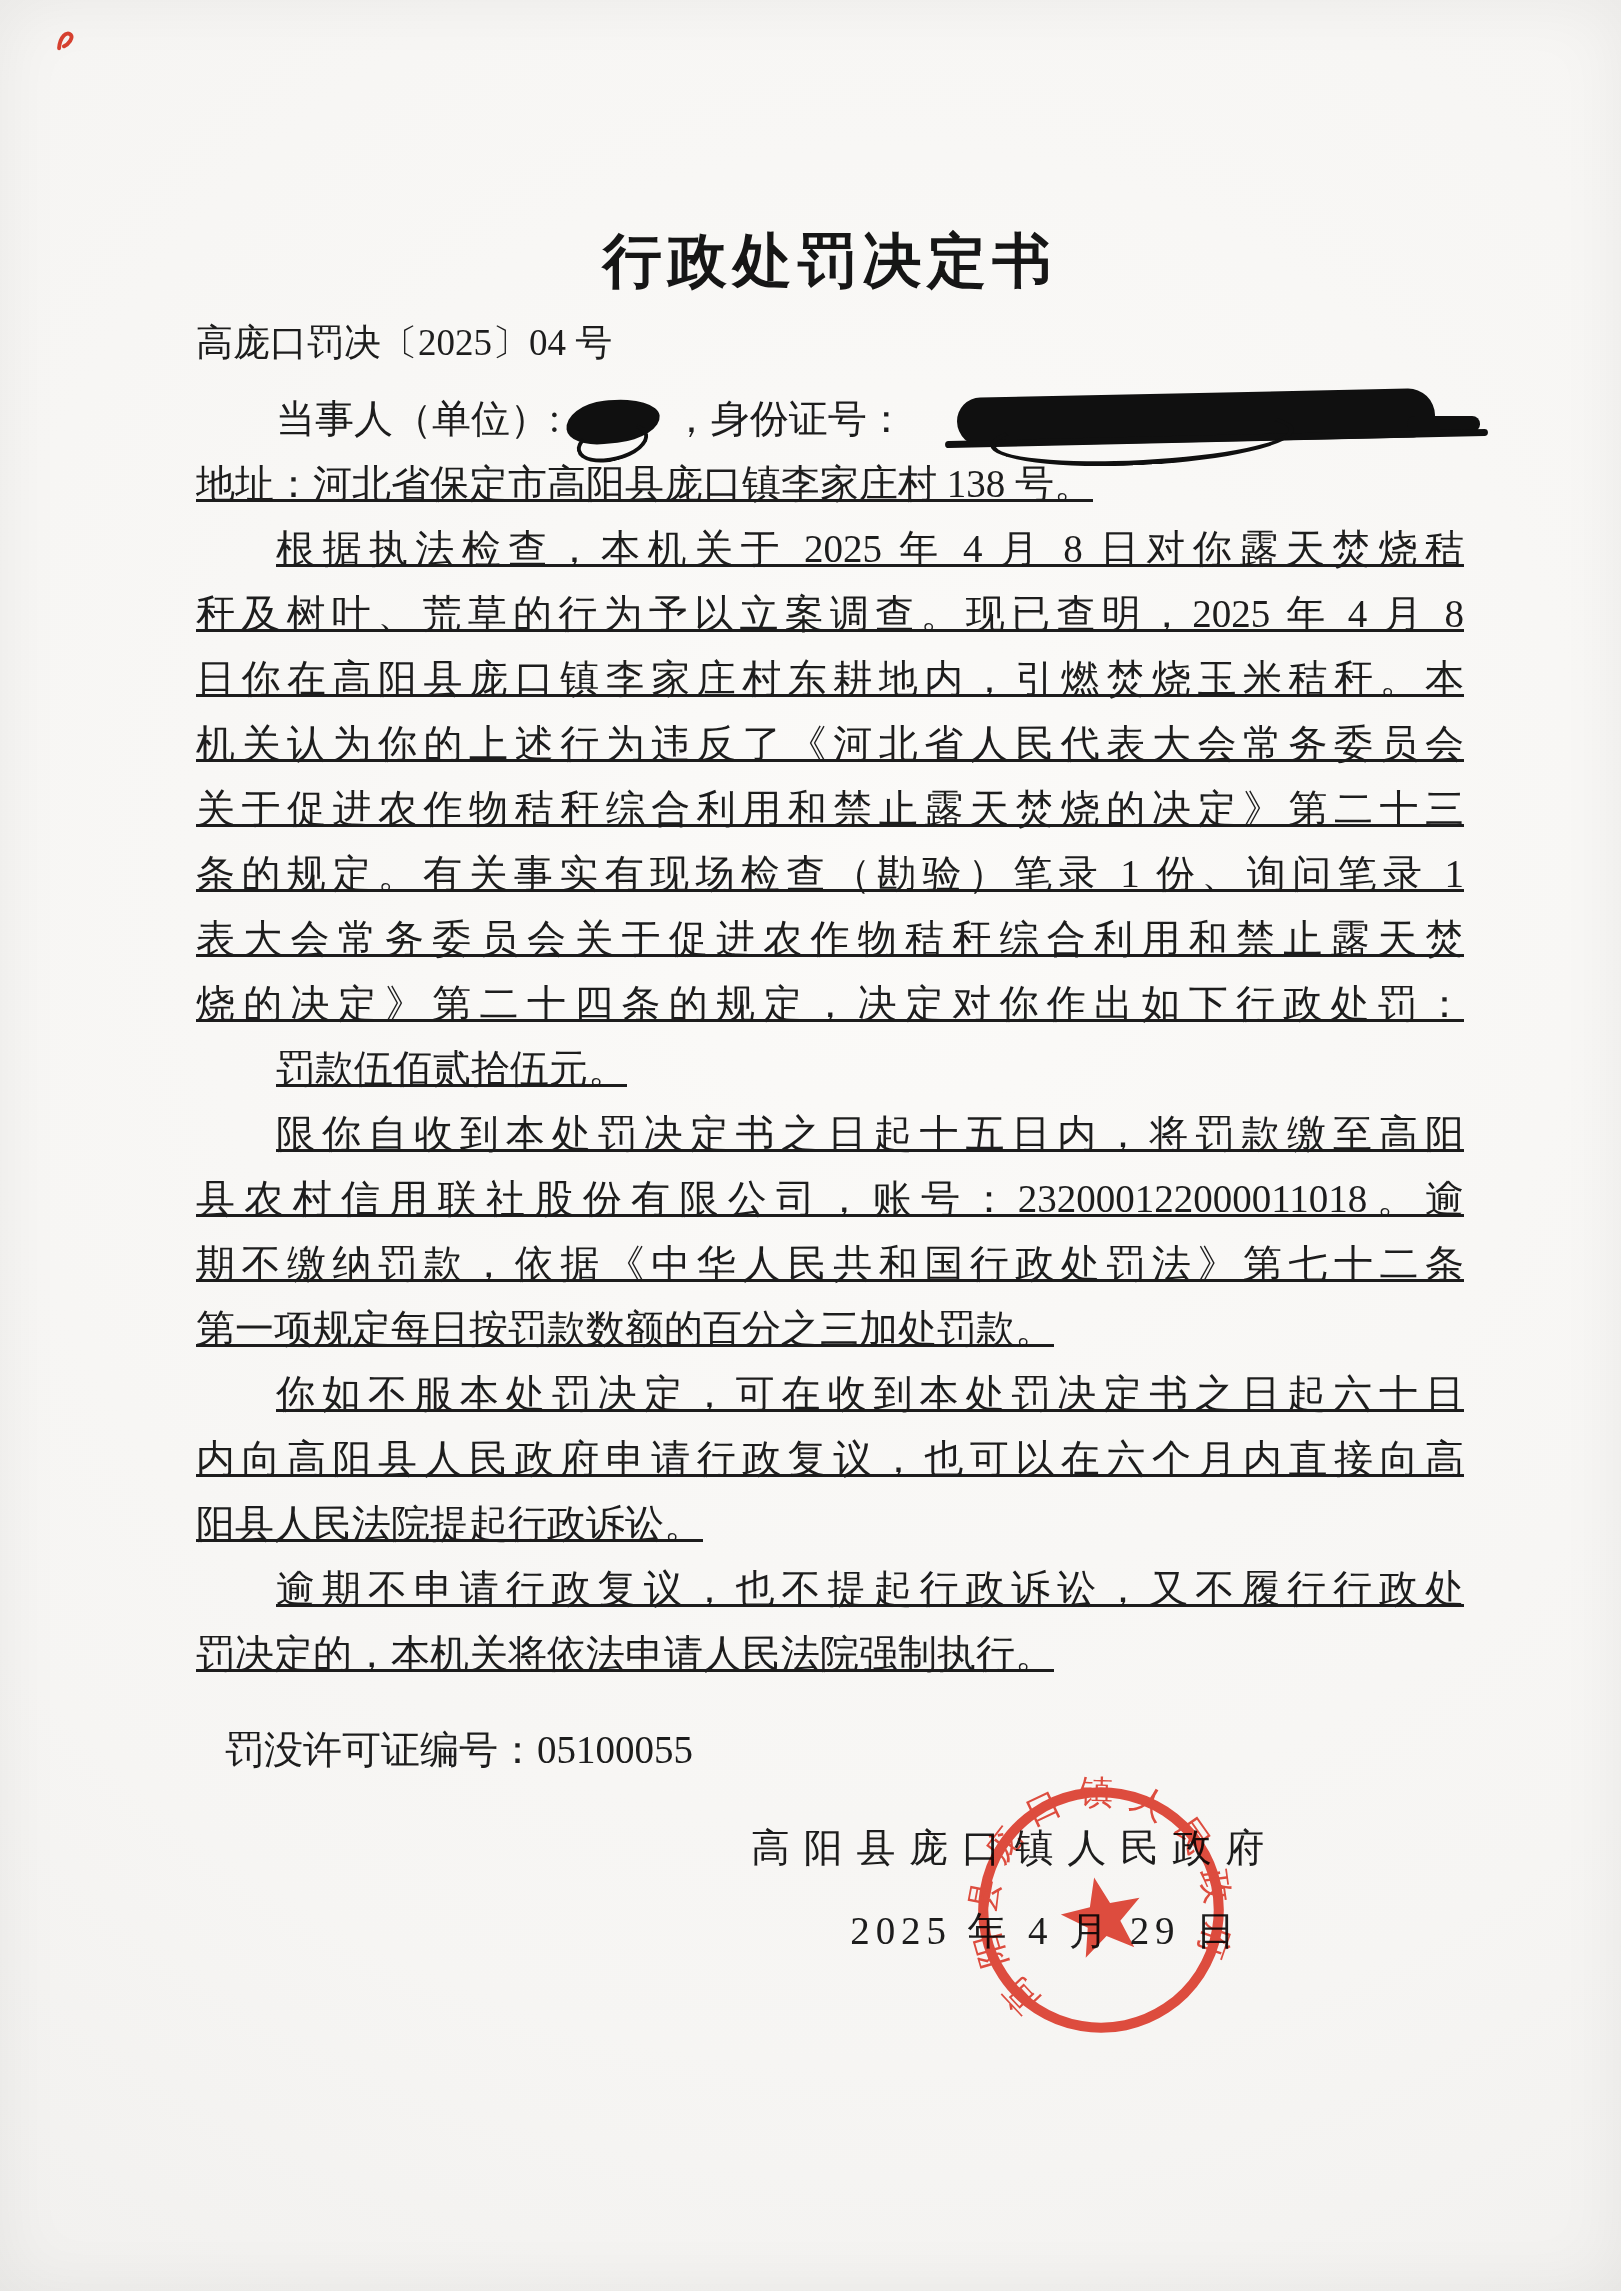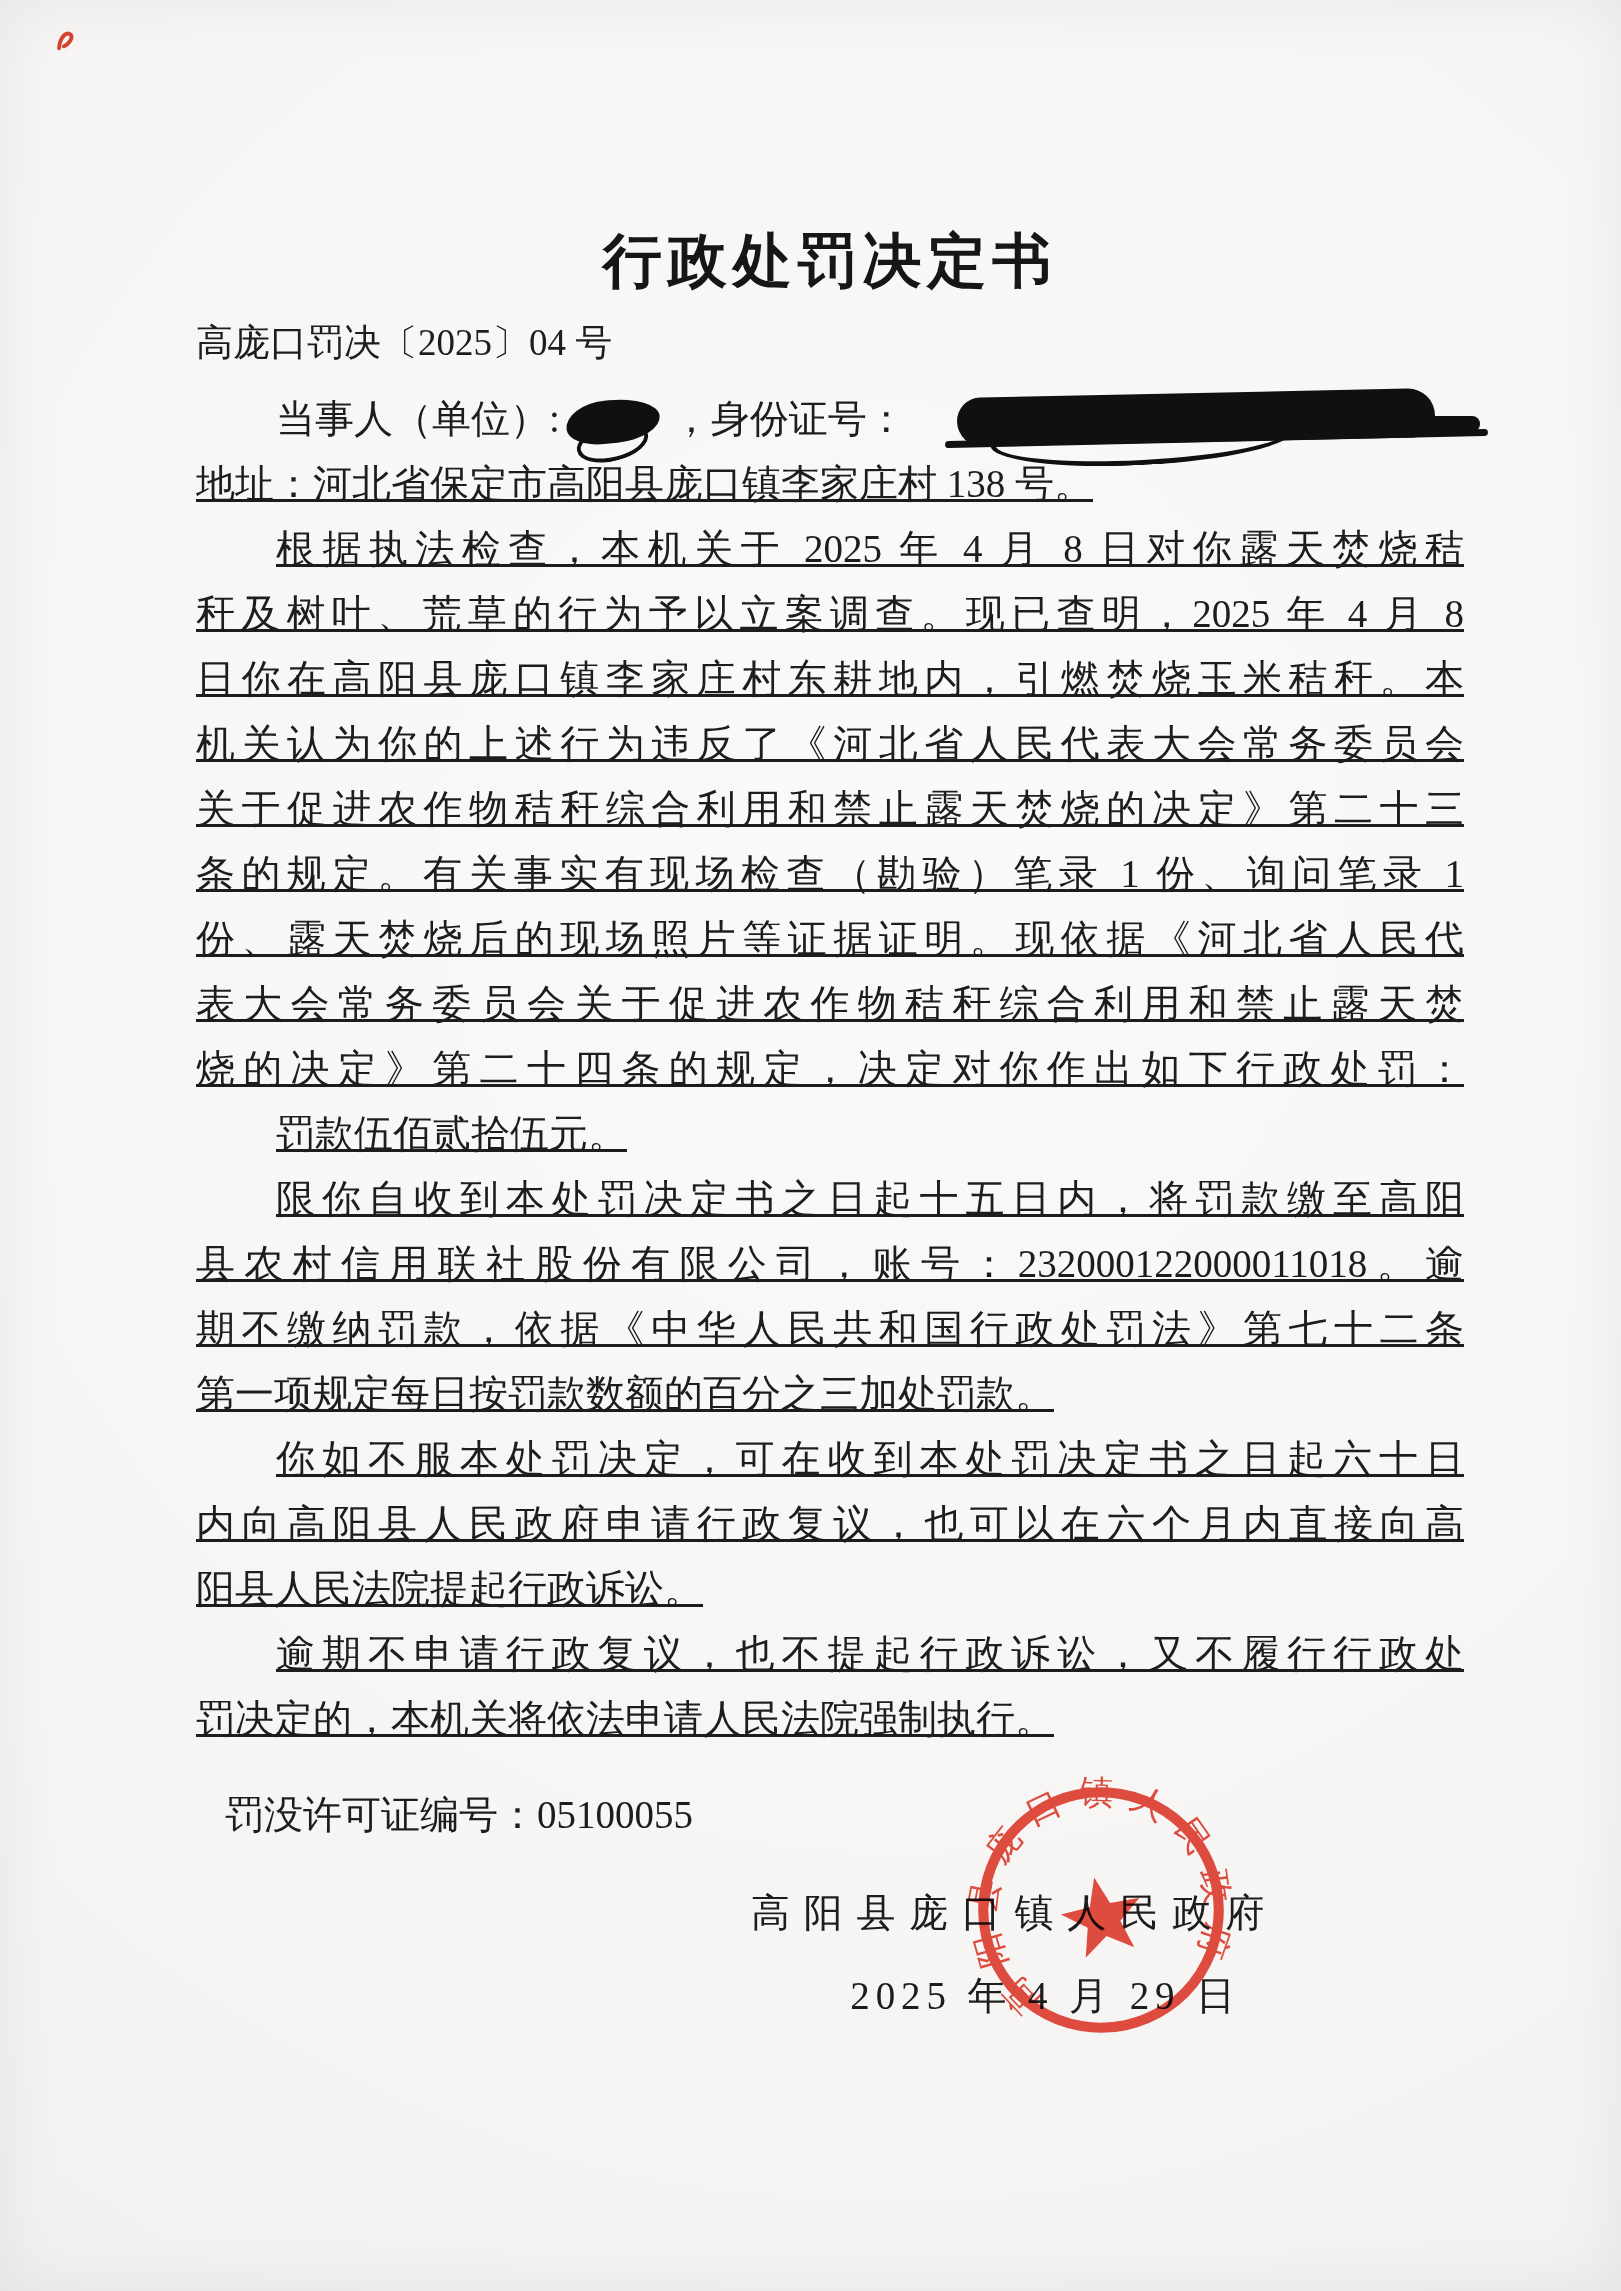--- a/index.html
+++ b/index.html
@@ -126,21 +126,20 @@
     </div>
 
     <div class="line short">地址：河北省保定市高阳县庞口镇李家庄村 138 号。</div>
 
     <div class="line ind">根据执法检查，本机关于 2025 年 4 月 8 日对你露天焚烧秸</div>
     <div class="line">秆及树叶、荒草的行为予以立案调查。现已查明，2025 年 4 月 8</div>
     <div class="line">日你在高阳县庞口镇李家庄村东耕地内，引燃焚烧玉米秸秆。本</div>
     <div class="line">机关认为你的上述行为违反了《河北省人民代表大会常务委员会</div>
     <div class="line">关于促进农作物秸秆综合利用和禁止露天焚烧的决定》第二十三</div>
     <div class="line">条的规定。有关事实有现场检查（勘验）笔录 1 份、询问笔录 1</div>
-    <div class="line">份、露天焚烧后的现场照片等证据证明。现依据《河北省人民代</div>
     <div class="line">表大会常务委员会关于促进农作物秸秆综合利用和禁止露天焚</div>
     <div class="line">烧的决定》第二十四条的规定，决定对你作出如下行政处罚：</div>
 
     <div class="line short ind">罚款伍佰贰拾伍元。</div>
 
     <div class="line ind">限你自收到本处罚决定书之日起十五日内，将罚款缴至高阳</div>
     <div class="line">县农村信用联社股份有限公司，账号：232000122000011018。逾</div>
     <div class="line">期不缴纳罚款，依据《中华人民共和国行政处罚法》第七十二条</div>
     <div class="line short">第一项规定每日按罚款数额的百分之三加处罚款。</div>
 

